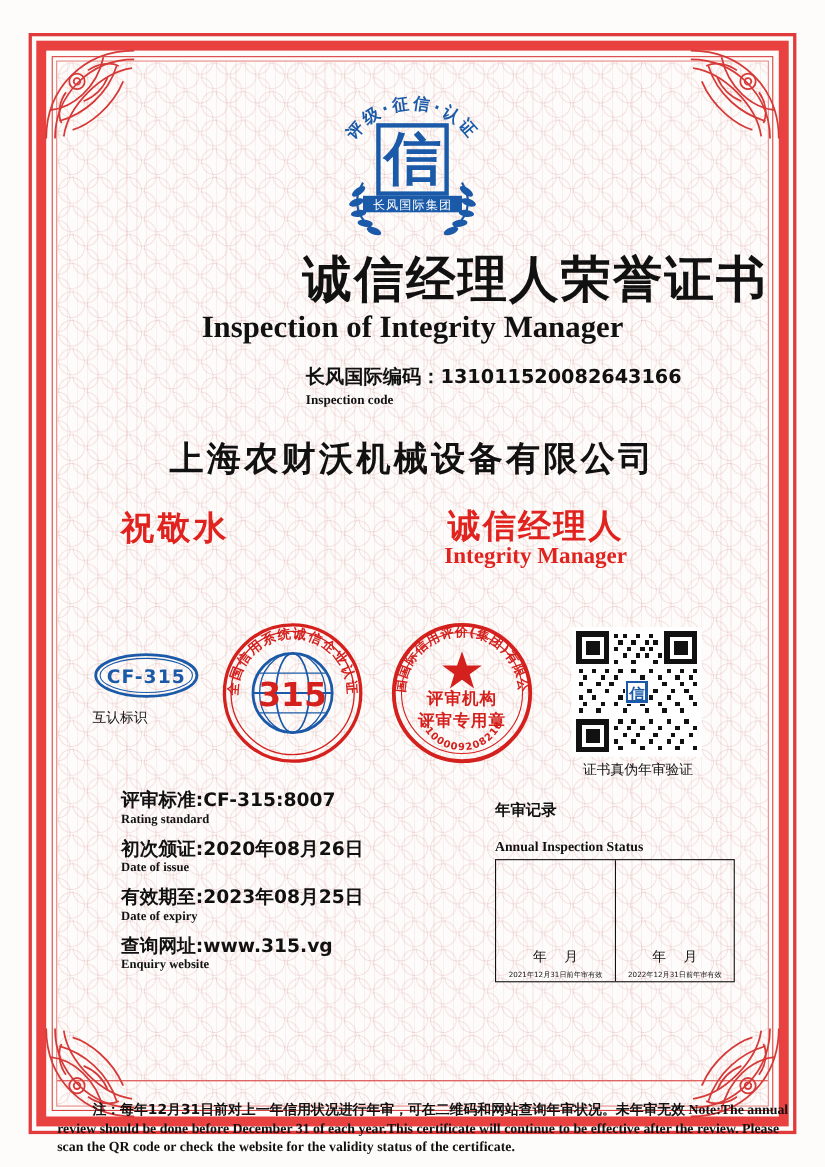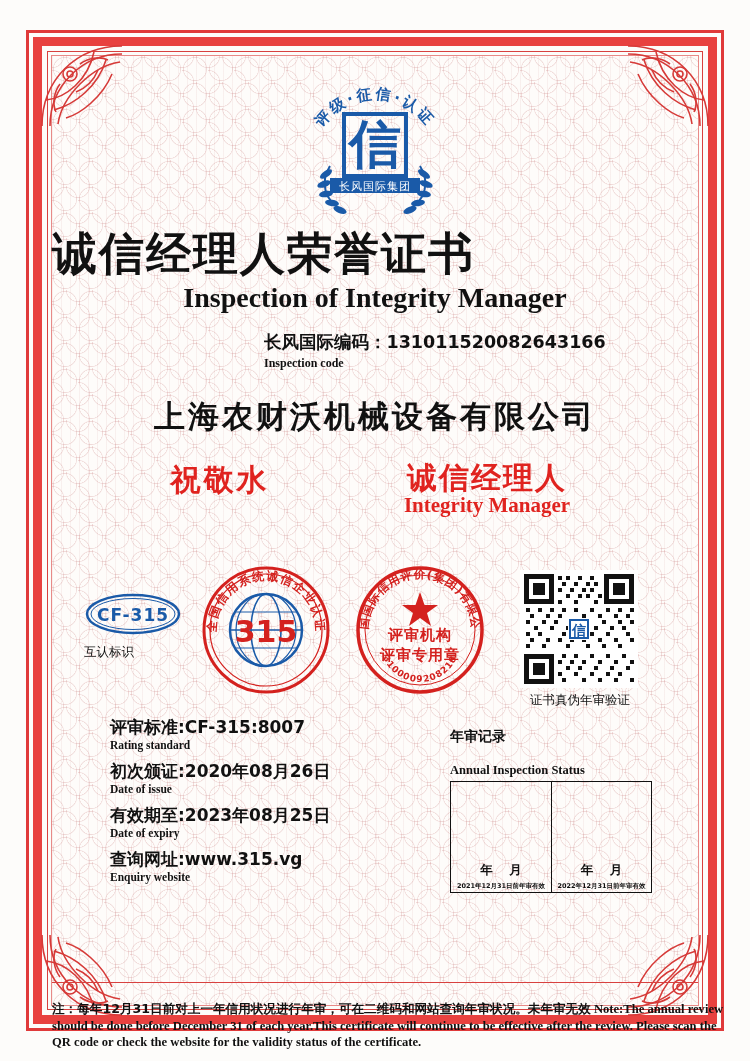--- a/index.html
+++ b/index.html
@@ -116,21 +116,21 @@
     width: 170px;
     height: 150px;
   }
 
   
   .title-cn {
     position: absolute;
     top: 168px;
     left: 0;
     right: 0;
-    text-align: left;
+    text-align: right;
     font-family: "DejaVu Sans", sans-serif;
     font-weight: bold;
     font-size: 45px;
     letter-spacing: 2px;
     color: #111111;
   }
   .title-en {
     position: absolute;
     top: 226px;
     left: 0;
@@ -142,21 +142,21 @@
     color: #111111;
   }
 
   
   .code-row {
     position: absolute;
     top: 274px;
     right: 0px;
     text-align: left;
     width: 420px;
-    left: 212px;
+    left: 226px;
   }
   .code-cn {
     font-family: "DejaVu Sans", sans-serif;
     font-weight: bold;
     font-size: 17.5px;
     color: #111;
     white-space: nowrap;
   }
   .code-en {
     font-family: "Liberation Serif", serif;
@@ -179,21 +179,20 @@
     letter-spacing: 3px;
     color: #111;
   }
 
   
   .person {
     position: absolute;
     top: 404px;
     left: 58px;
     width: 220px;
-    text-align: center;
     font-family: "DejaVu Sans", sans-serif;
     font-weight: bold;
     font-size: 30px;
     letter-spacing: 3px;
     color: #e0231f;
   }
   .role-cn {
     position: absolute;
     top: 402px;
     left: 300px;
@@ -294,26 +293,25 @@
   }
   .annual-title-en {
     font-family: "Liberation Serif", serif;
     font-weight: bold;
     font-size: 12.5px;
     color: #111;
     margin-top: 17px;
     margin-bottom: 3px;
   }
   .annual-table {
-    width: 202px;
+    width: 218px;
     height: 112px;
     border: 1.5px solid #111;
     box-sizing: border-box;
     display: flex;
-    font-weight: bold;
   }
   .annual-cell {
     flex: 1 1 50%;
     position: relative;
     box-sizing: border-box;
   }
   .annual-cell + .annual-cell { border-left: 1.5px solid #111; }
   .annual-cell-ym {
     position: absolute;
     bottom: 13px;
@@ -342,20 +340,21 @@
     right: 18px;
     bottom: 10px;
     font-size: 12.3px;
     line-height: 1.28;
     color: #111;
   }
   .note-cn {
     font-family: "DejaVu Sans", sans-serif;
     font-weight: bold;
     font-size: 12.6px;
+    margin-left: 32px;
   }
   .note-en {
     font-family: "Liberation Serif", serif;
     font-weight: bold;
     font-size: 12.6px;
   }
   .note-divider {
     position: absolute;
     left: 52px;
     right: 52px;

